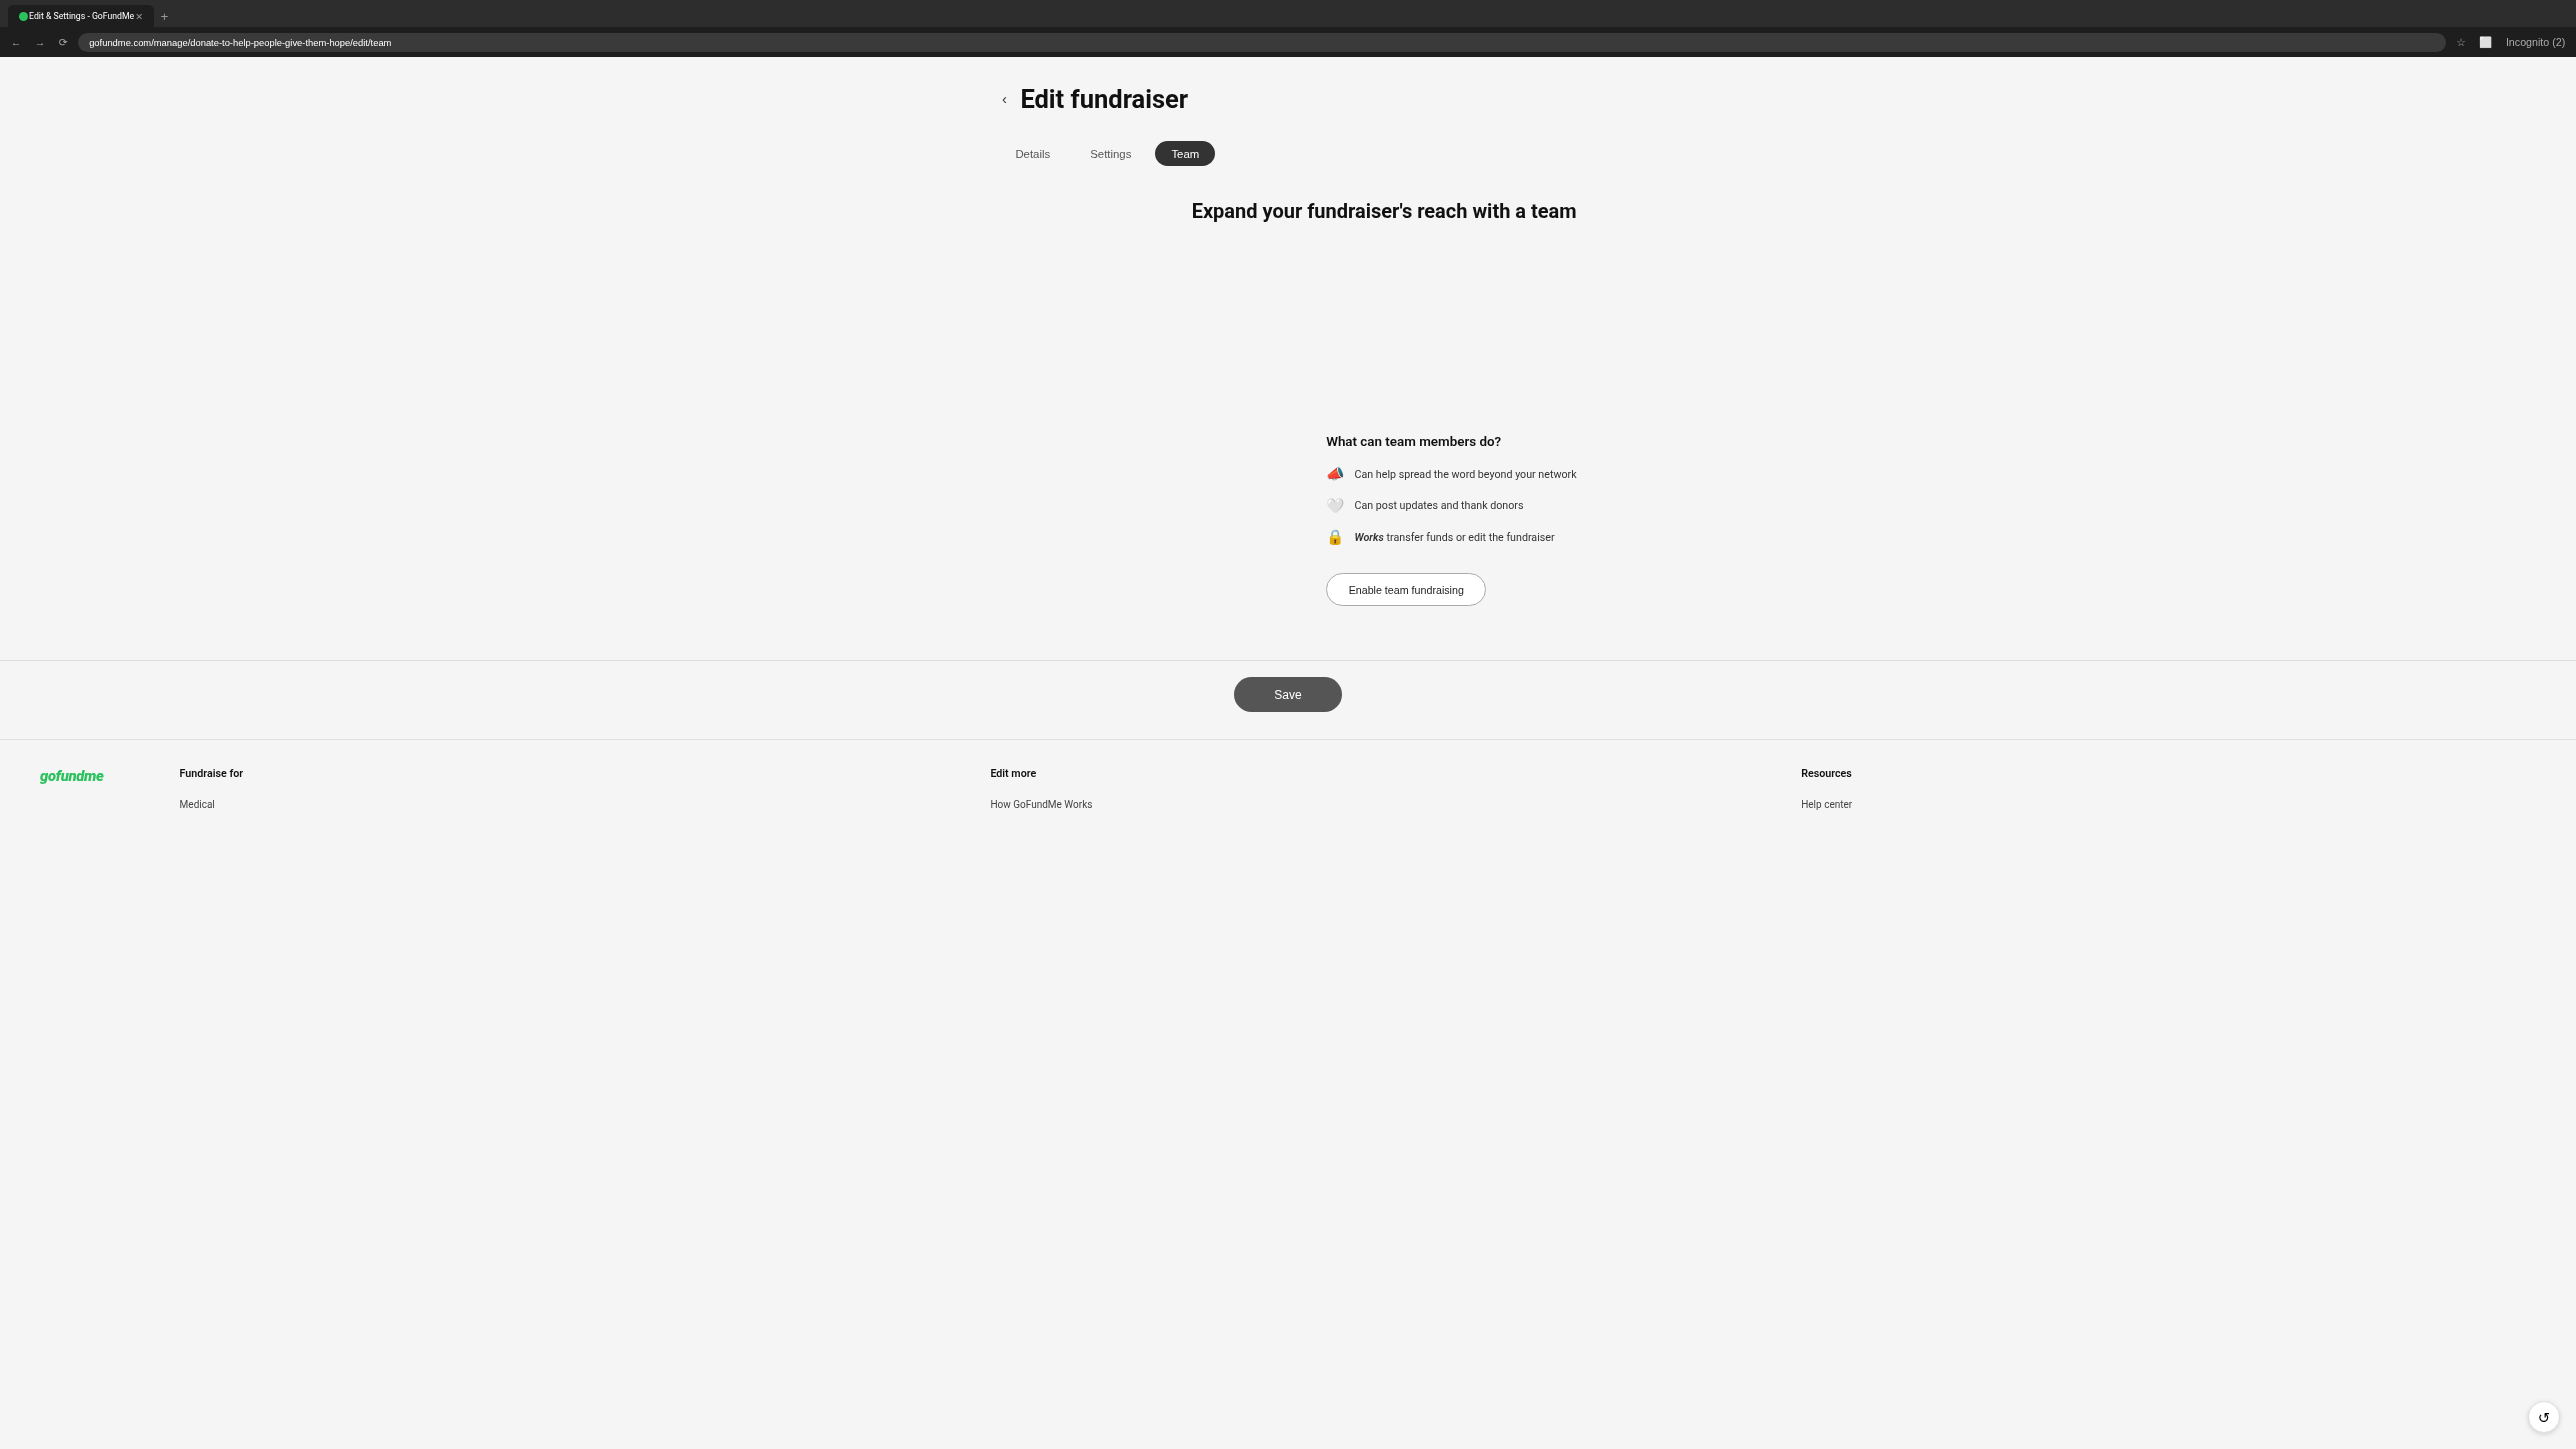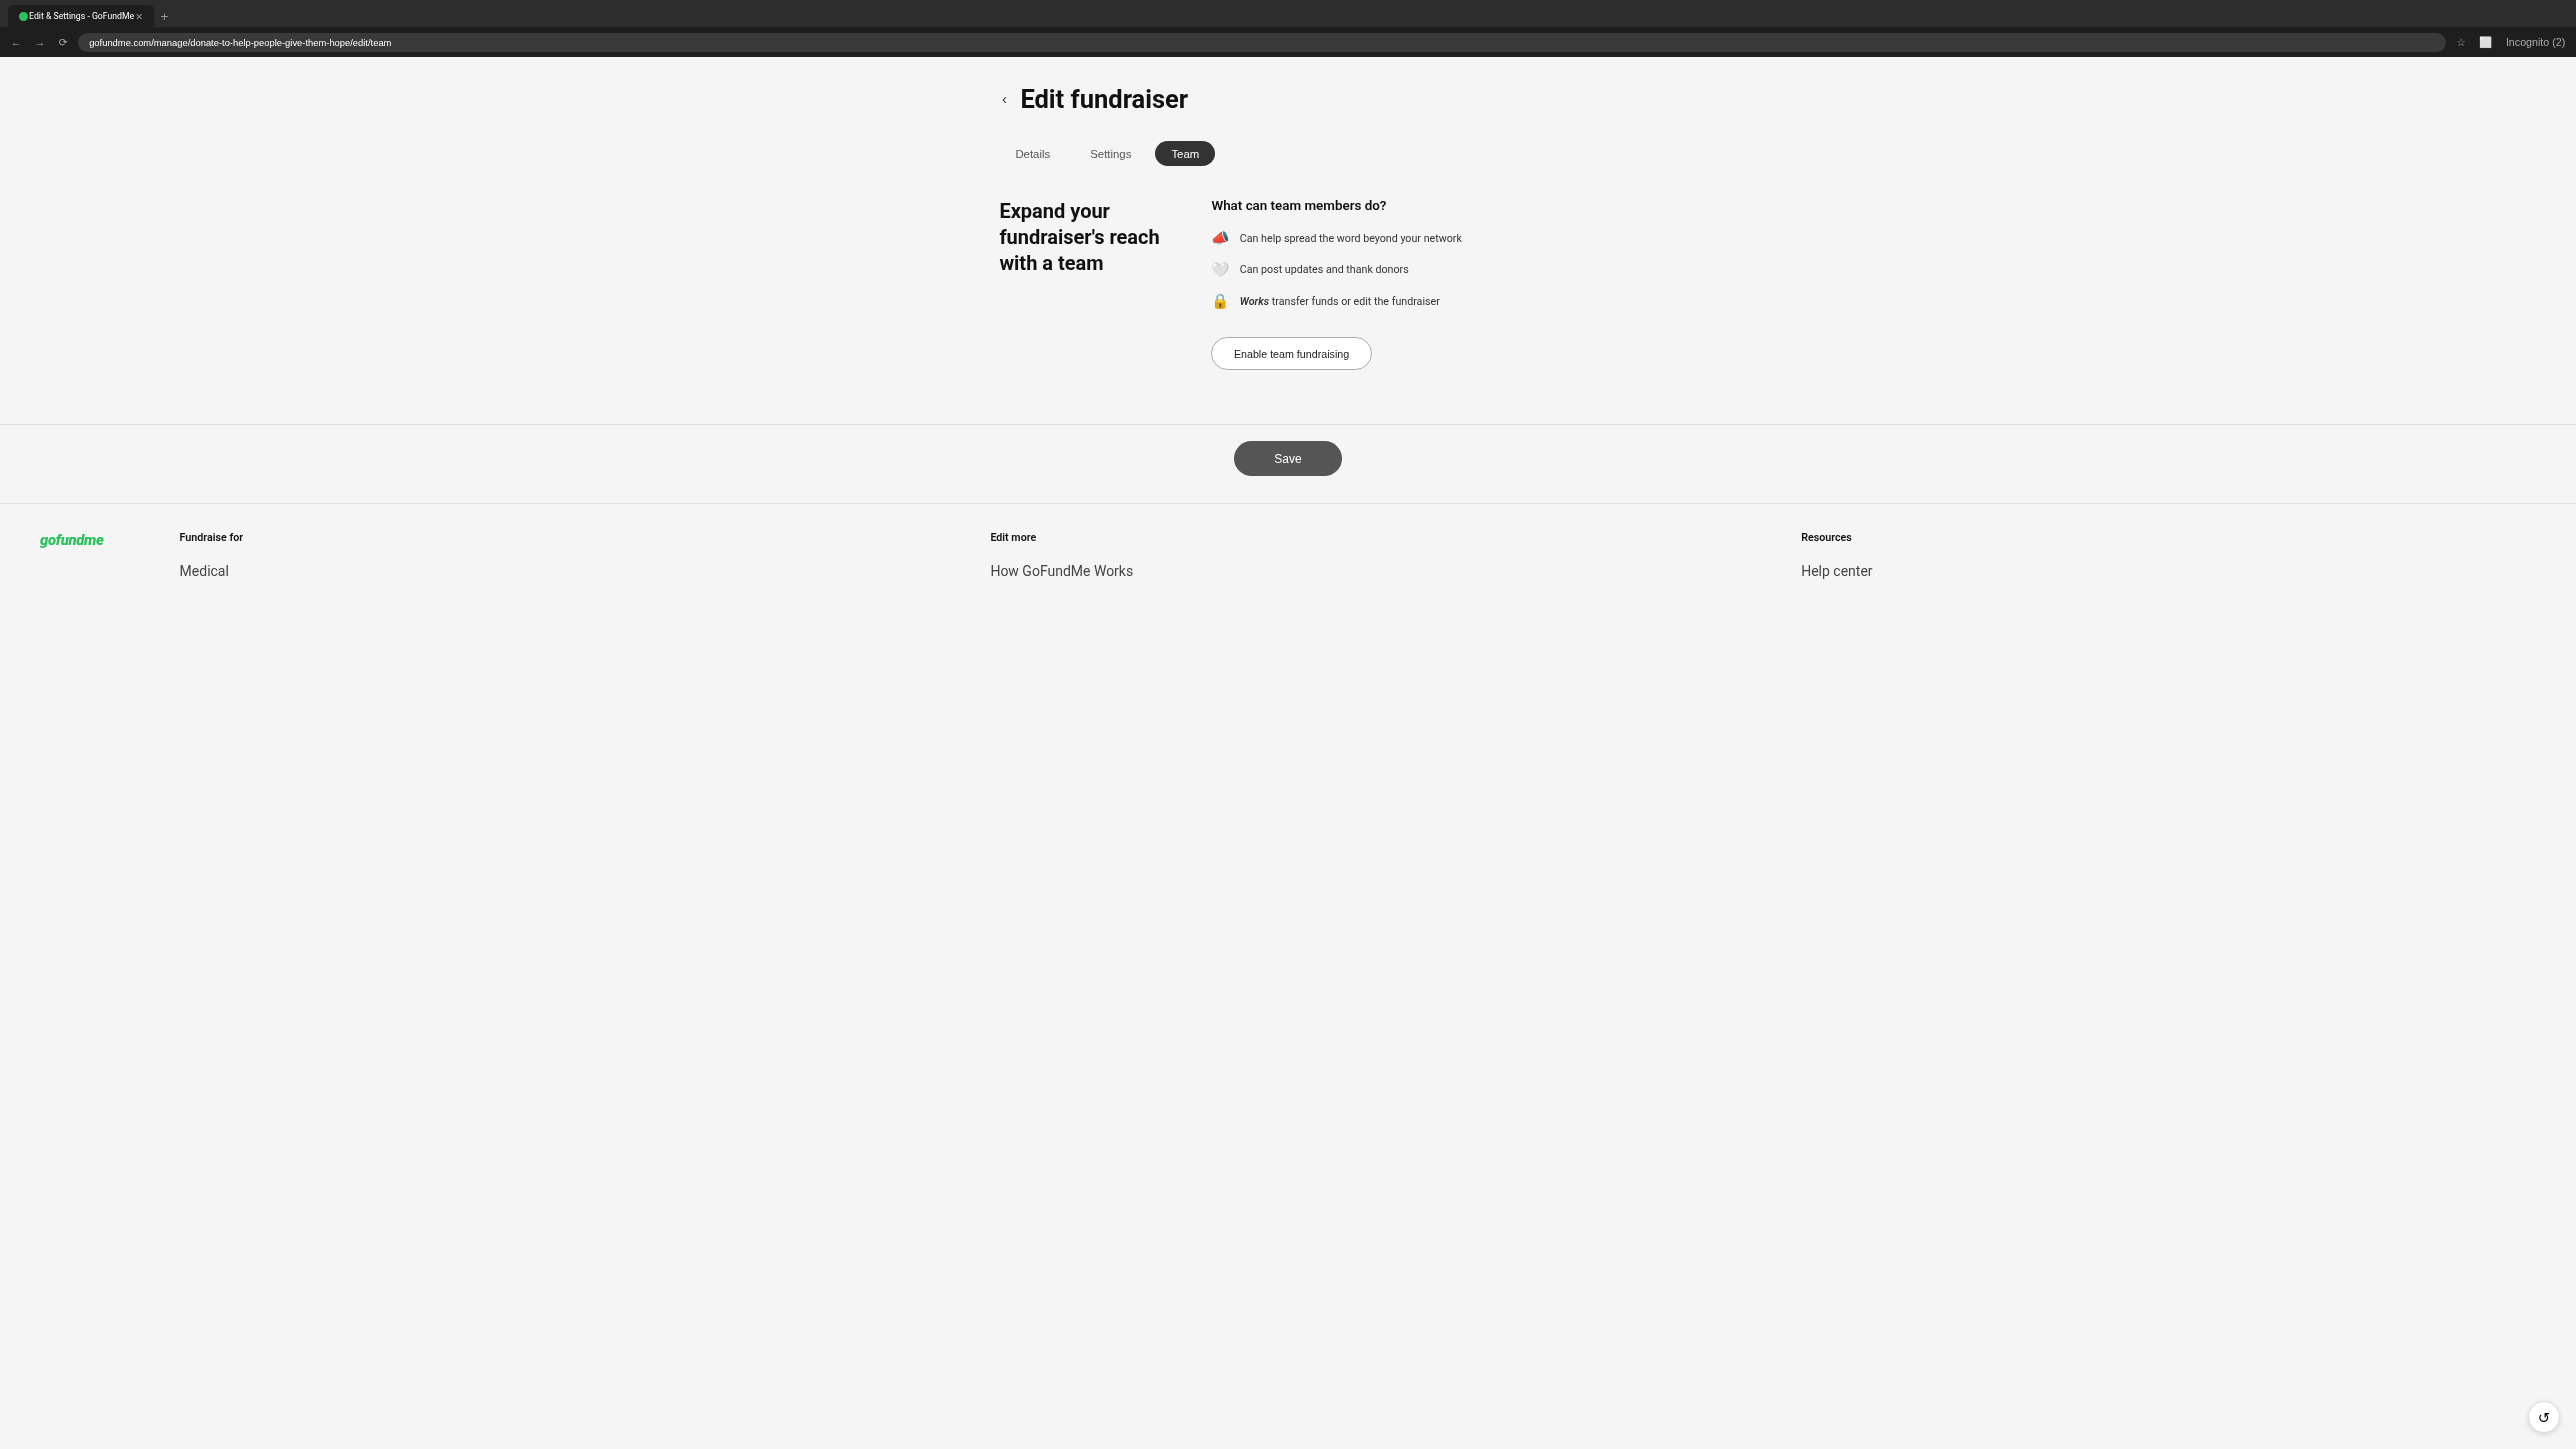--- a/index.html
+++ b/index.html
@@ -170,22 +170,23 @@
 
     .tab-item.active {
       background: #333;
       color: #fff;
       font-weight: 500;
     }
 
     
     .team-content {
       display: flex;
-      gap: 24px;
-      align-items: flex-start;
+      gap: 48px;
+      align-items: flex-end;
+      flex-direction: column;
     }
 
     .left-section {
       flex: 0 0 188px;
     }
 
     .expand-heading {
       font-size: 20px;
       font-weight: 700;
       color: #111;
@@ -297,21 +298,21 @@
 
     .footer-heading {
       font-size: 10.7px;
       font-weight: 600;
       color: #111;
       margin-bottom: 19px;
     }
 
     .footer-link {
       display: block;
-      font-size: 14px;
+      font-size: 10px;
       color: #444;
       text-decoration: none;
       margin-bottom: 14px;
     }
 
     .help-btn {
       position: fixed;
       bottom: 16px;
       right: 16px;
       width: 32px;

